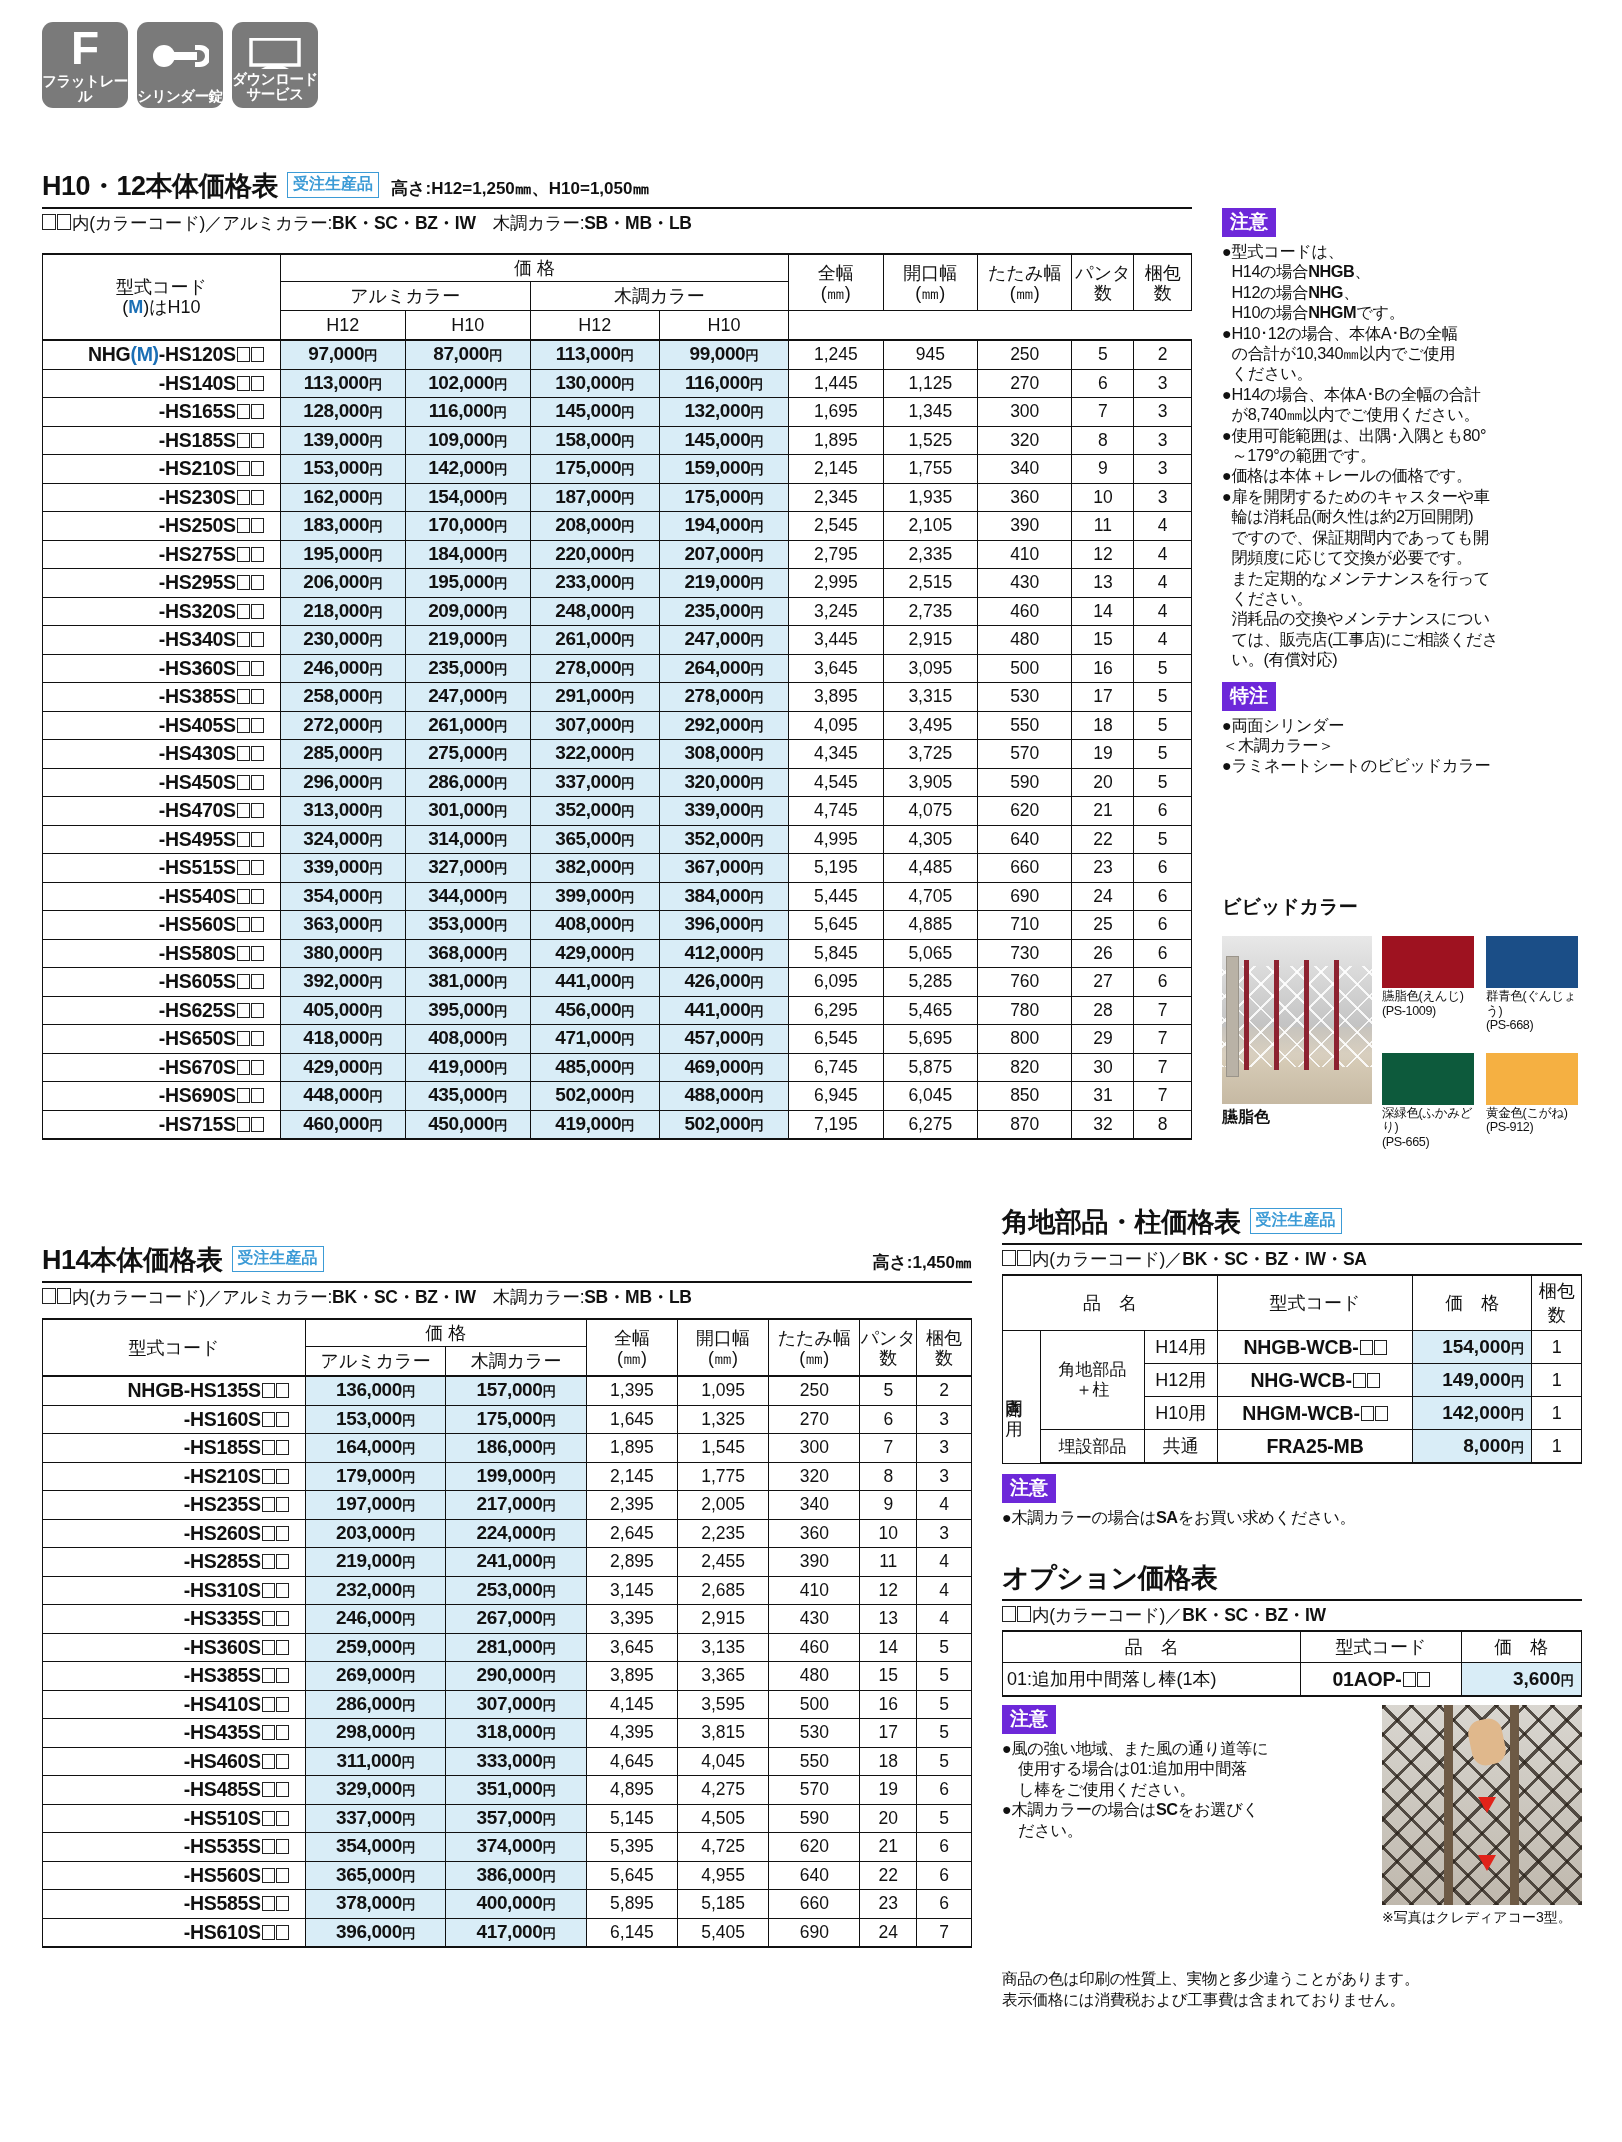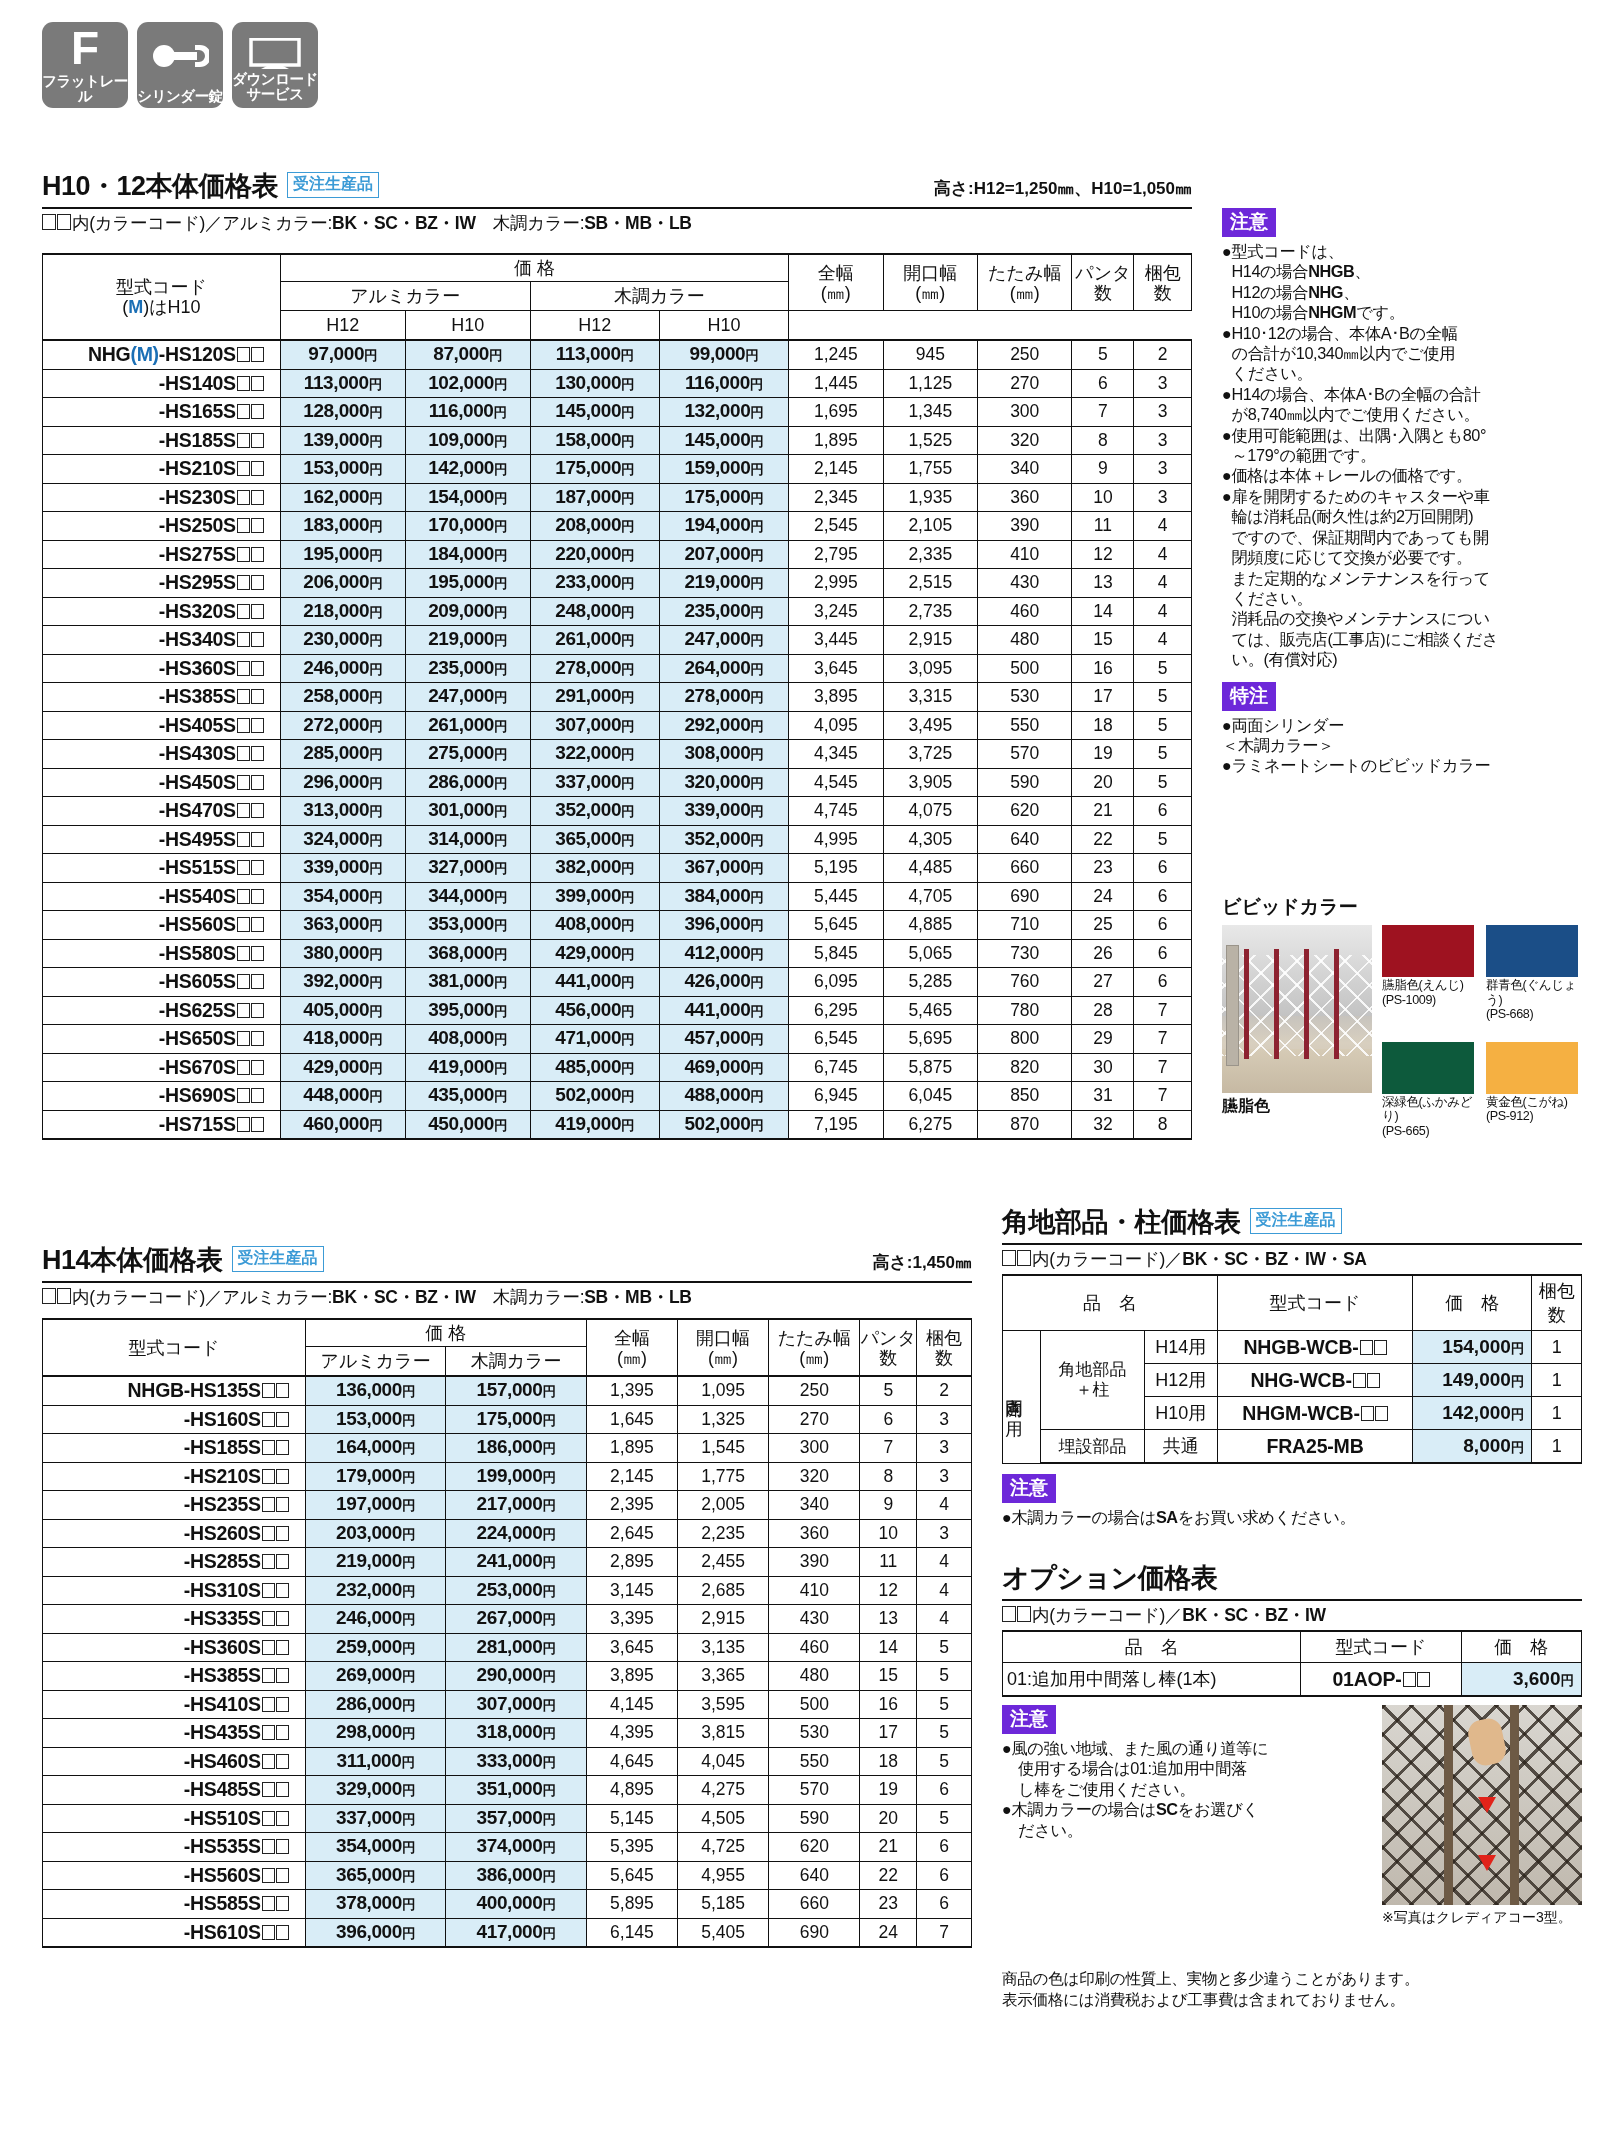--- a/index.html
+++ b/index.html
@@ -61,21 +61,21 @@
   .notehead{display:inline-block;background:#6d28d9;color:#fff;font-size:19px;font-weight:800;
             padding:1px 8px 2px;}
   .notelist{font-size:16.3px;line-height:20.4px;margin-top:4px;letter-spacing:-.4px;}
   .notelist .li{display:flex;margin-bottom:0;}
   .notelist .bullet{flex:0 0 auto;}
   .notelist .txt{flex:1;}
   .notelist b{font-weight:800;}
 
   
   #vivid{position:absolute;left:1222px;top:894px;width:372px;}
-  .vivid-title{font-size:19px;font-weight:800;margin-bottom:5px;}
+  .vivid-title{font-size:19px;font-weight:800;margin-bottom:16px;}
   .sw-wrap{display:flex;gap:10px;}
   .photo{width:150px;height:168px;position:relative;overflow:hidden;
          background:linear-gradient(180deg,#cfcfcf 0%,#bdbdbd 45%,#d8cfbf 70%,#cbbfae 100%);}
   .sw-grid{display:grid;grid-template-columns:92px 92px;gap:20px 12px;}
   .sw{width:92px;}
   .sw .chip{width:92px;height:52px;}
   .sw .lbl{font-size:12.6px;line-height:14.6px;margin-top:1px;letter-spacing:-.4px;}
   .photo-cap{font-size:16px;font-weight:700;margin-top:3px;}
 
   
@@ -146,21 +146,21 @@
           </svg>
       </div>
       <div class="cap" style="padding-bottom:2px;">
         <span>ダウンロード</span>
         <span>サービス</span>
       </div>
     </div>
   </div>
 
   <div id="h10title">
-    <div style="display:flex;align-items:flex-end;justify-content:space-between;">
+    <div style="display:flex;align-items:flex-end;gap:12px;">
       <div>
         <span class="sec-title">H10・12本体価格表</span><span class="tag">受注生産品</span>
       </div>
       <div class="right-note" style="padding-bottom:4px;">高さ:H12=1,250㎜、H10=1,050㎜</div>
     </div>
     <hr class="rule">
     <div class="colorcode">
       <span class="sq"></span><span class="sq"></span><span>内(カラーコード)／アルミカラー:</span><b>BK・SC・BZ・IW</b><span>　木調カラー:</span><b>SB・MB・LB</b>
     </div>
   </div>

